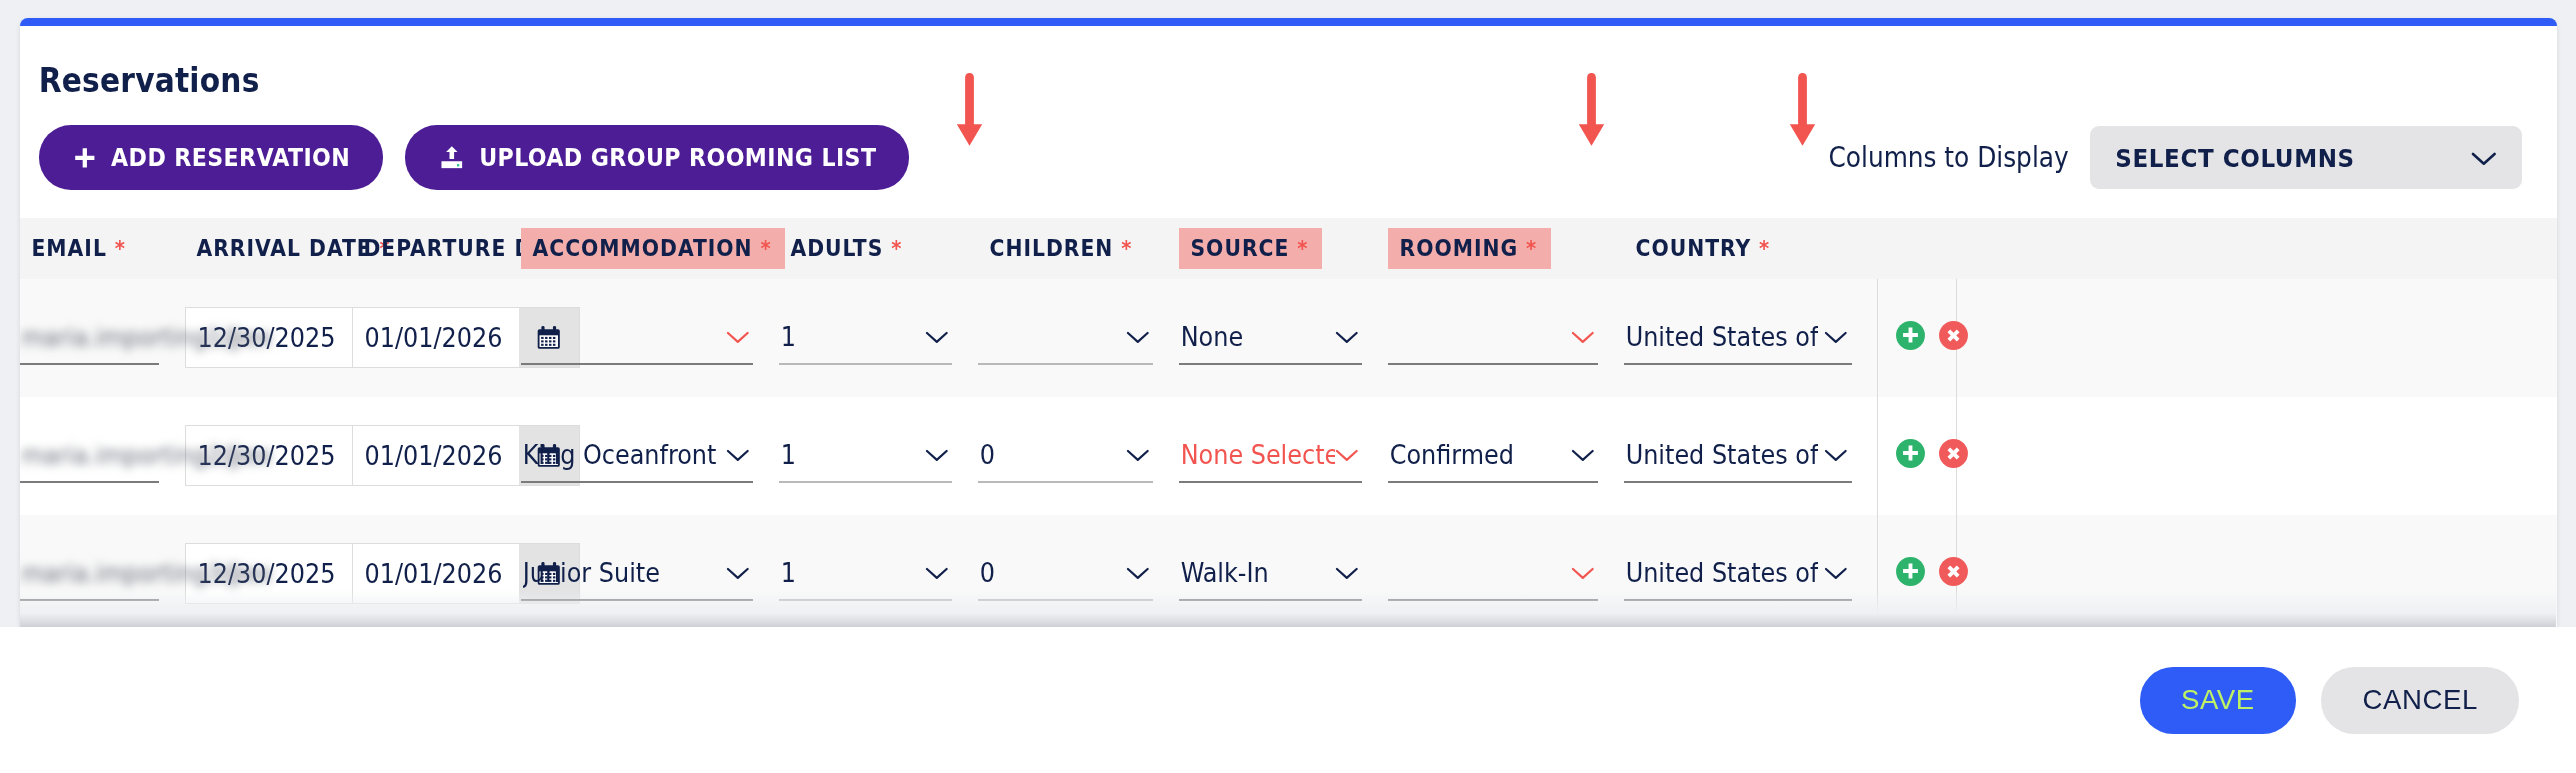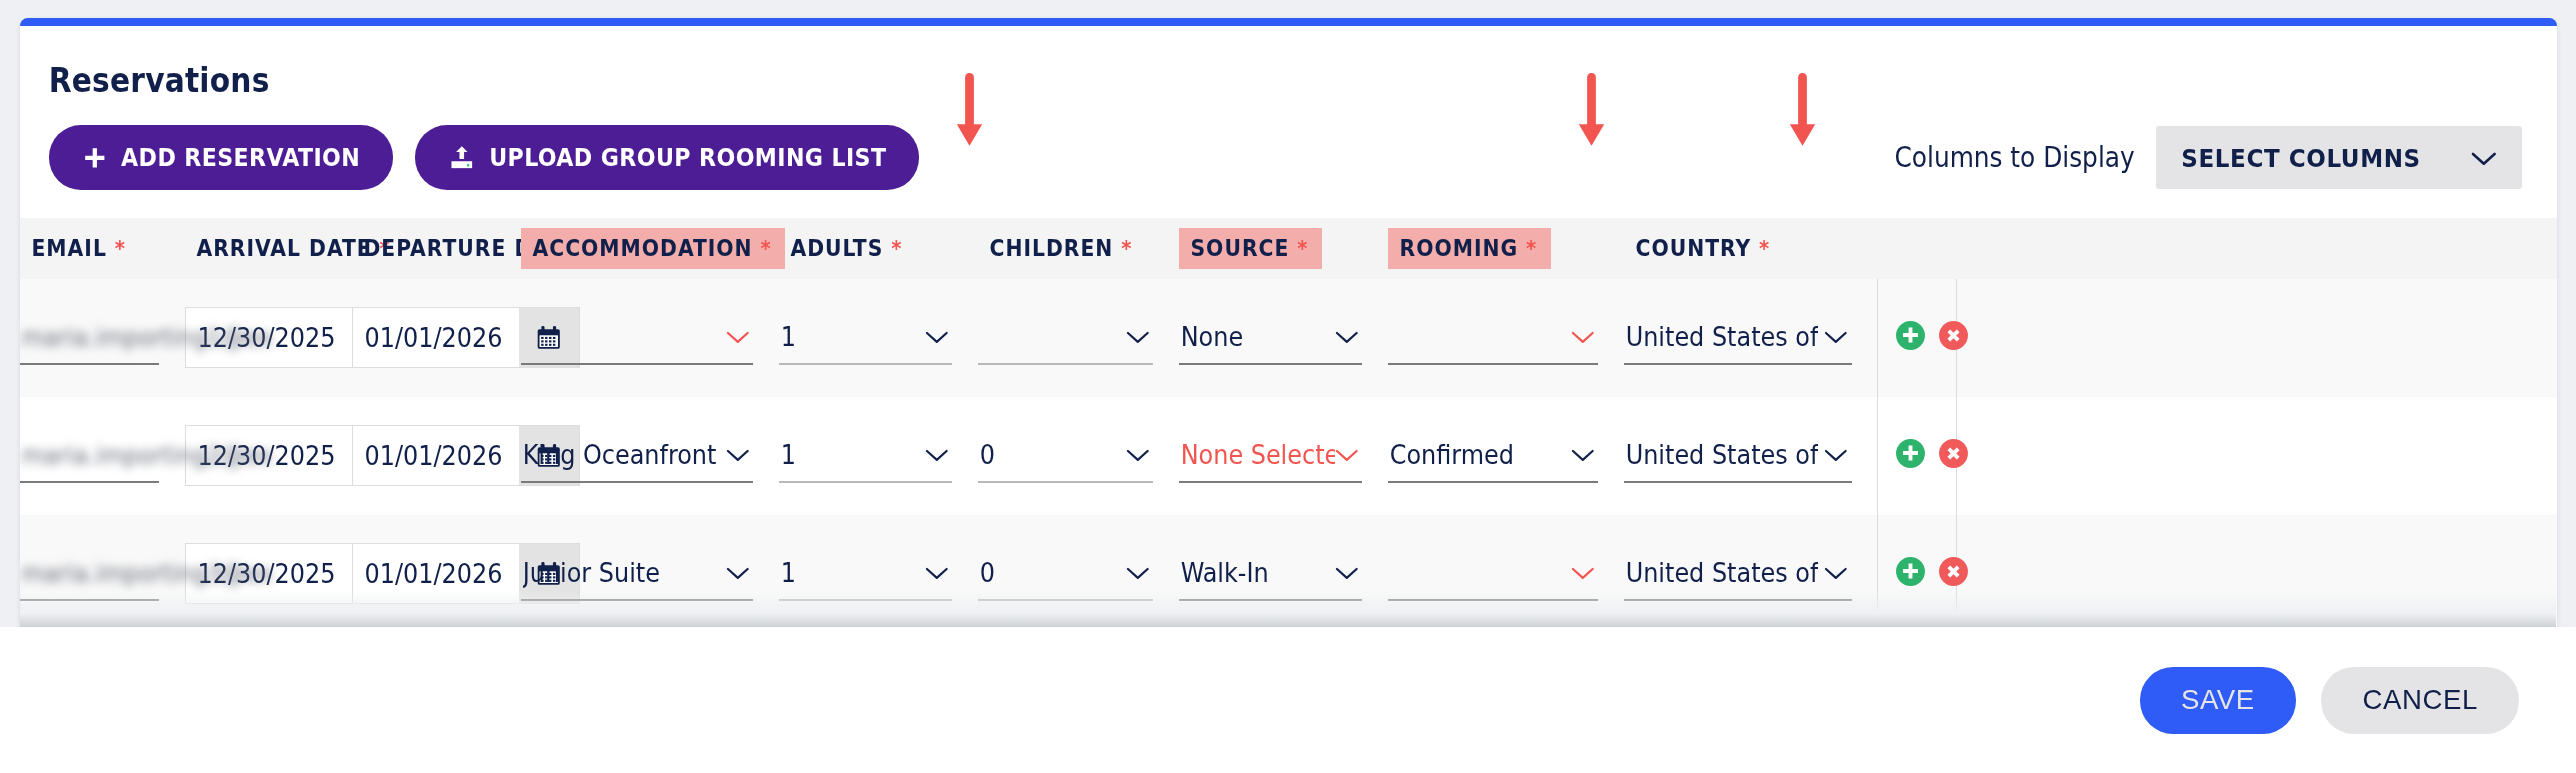--- a/index.html
+++ b/index.html
@@ -20,21 +20,21 @@
     position: absolute;
     left: 19.7px; top: 17.7px;
     width: 2537px; height: 610px;
     background: #ffffff;
     border-top: 8.9px solid var(--accent, #2f5cf6);
     border-radius: 7.9px 7.9px 0 0;
     box-shadow: 0 2px 4.9px rgba(0,0,0,.10);
     overflow: hidden;
   }
 
-  .card-head { padding: 35px 35px 0 29px; }
+  .card-head { padding: 35px 35px 0 19px; }
 
   .page-title {
     font-family: "DejaVu Sans Condensed", "Liberation Sans Narrow", "Liberation Sans", sans-serif;
     font-size: 33px; font-weight: 700; letter-spacing: 0.2px;
     color: #11204a;
   }
 
   .toolbar {
     margin-top: 25.6px;
     display: flex; align-items: center; gap: 21.6px;
@@ -56,22 +56,22 @@
   .cols-wrap {
     margin-left: auto;
     display: flex; align-items: center; gap: 21px;
   }
   .cols-label {
     font-family: "DejaVu Sans Condensed", "Liberation Sans Narrow", "Liberation Sans", sans-serif;
     font-size: 27.6px; color: #11204a; white-space: nowrap;
   }
   .select-columns {
     display: flex; align-items: center; justify-content: space-between;
-    width: 366px; height: 63px; padding: 0 25.6px;
-    background: #e4e4e6; border: none; border-radius: 3px;
+    width: 432px; height: 63px; padding: 0 25.6px;
+    background: #e4e4e6; border: none; border-radius: 9px;
     color: #11204a;
     font-family: "DejaVu Sans Condensed", "Liberation Sans Narrow", "Liberation Sans", sans-serif;
     font-size: 25.6px; font-weight: 700; letter-spacing: 0.6px;
     cursor: pointer;
   }
 
   
   .arrow { position: absolute; top: 0; width: 23.6px; pointer-events: none; }
 
   
@@ -178,21 +178,21 @@
     left: 0; right: 0; bottom: 0; height: 146px;
     background: #ffffff;
     display: flex; align-items: center; justify-content: flex-end;
     padding-right: 57px; gap: 25.6px;
   }
   .btn-save, .btn-cancel {
     height: 67px; padding: 0 41px; border: none; border-radius: 33px;
     font-family: "Liberation Sans", sans-serif;
     font-size: 27.6px; letter-spacing: 0.6px; cursor: pointer;
   }
-  .btn-save { background: #2f5cf6; color: #e5e5e5; text-align: right; }
+  .btn-save { background: #2f5cf6; color: #bef264; text-align: right; }
   .btn-cancel { background: #e4e4e6; color: #11204a; }
 
   .card-fade {
     position: absolute; left: 19.7px; right: 19.7px; top: 590px; height: 39px;
     background: linear-gradient(to bottom, rgba(255,255,255,0) 0%, #eef0f3 60%, #c9ccd1 100%);
     pointer-events: none;
   }
 </style>
 </head>
 <body>

